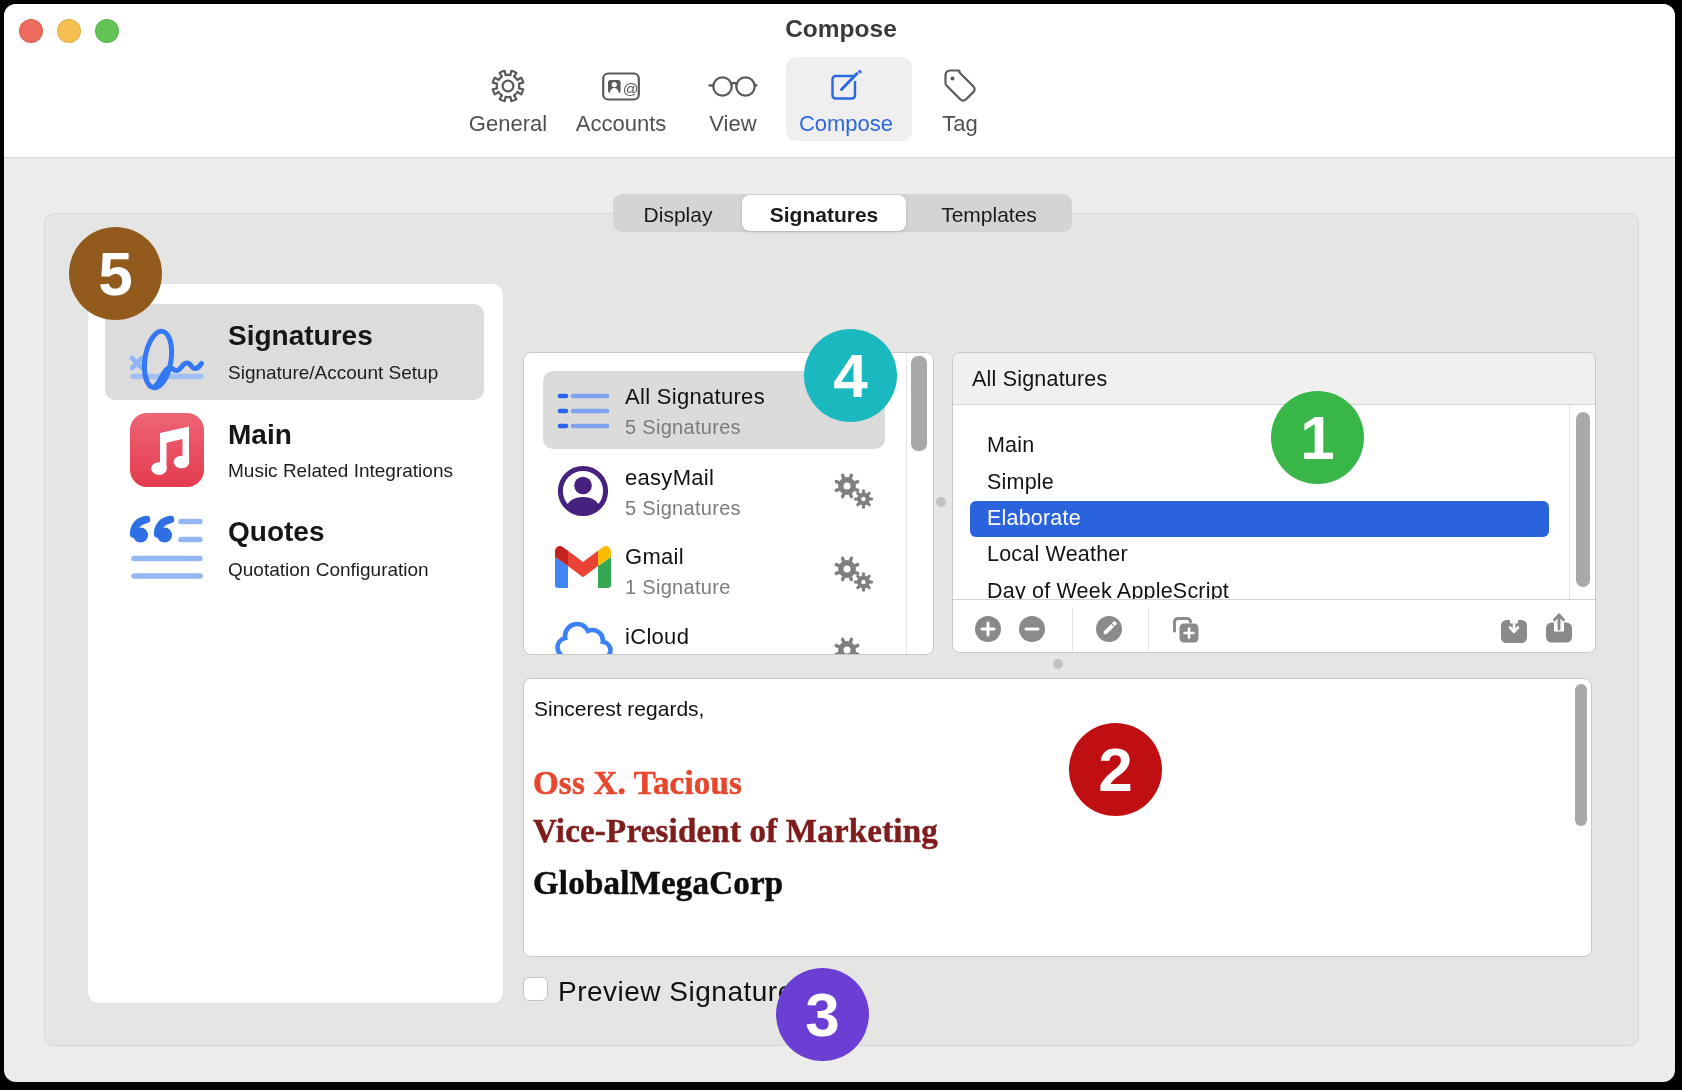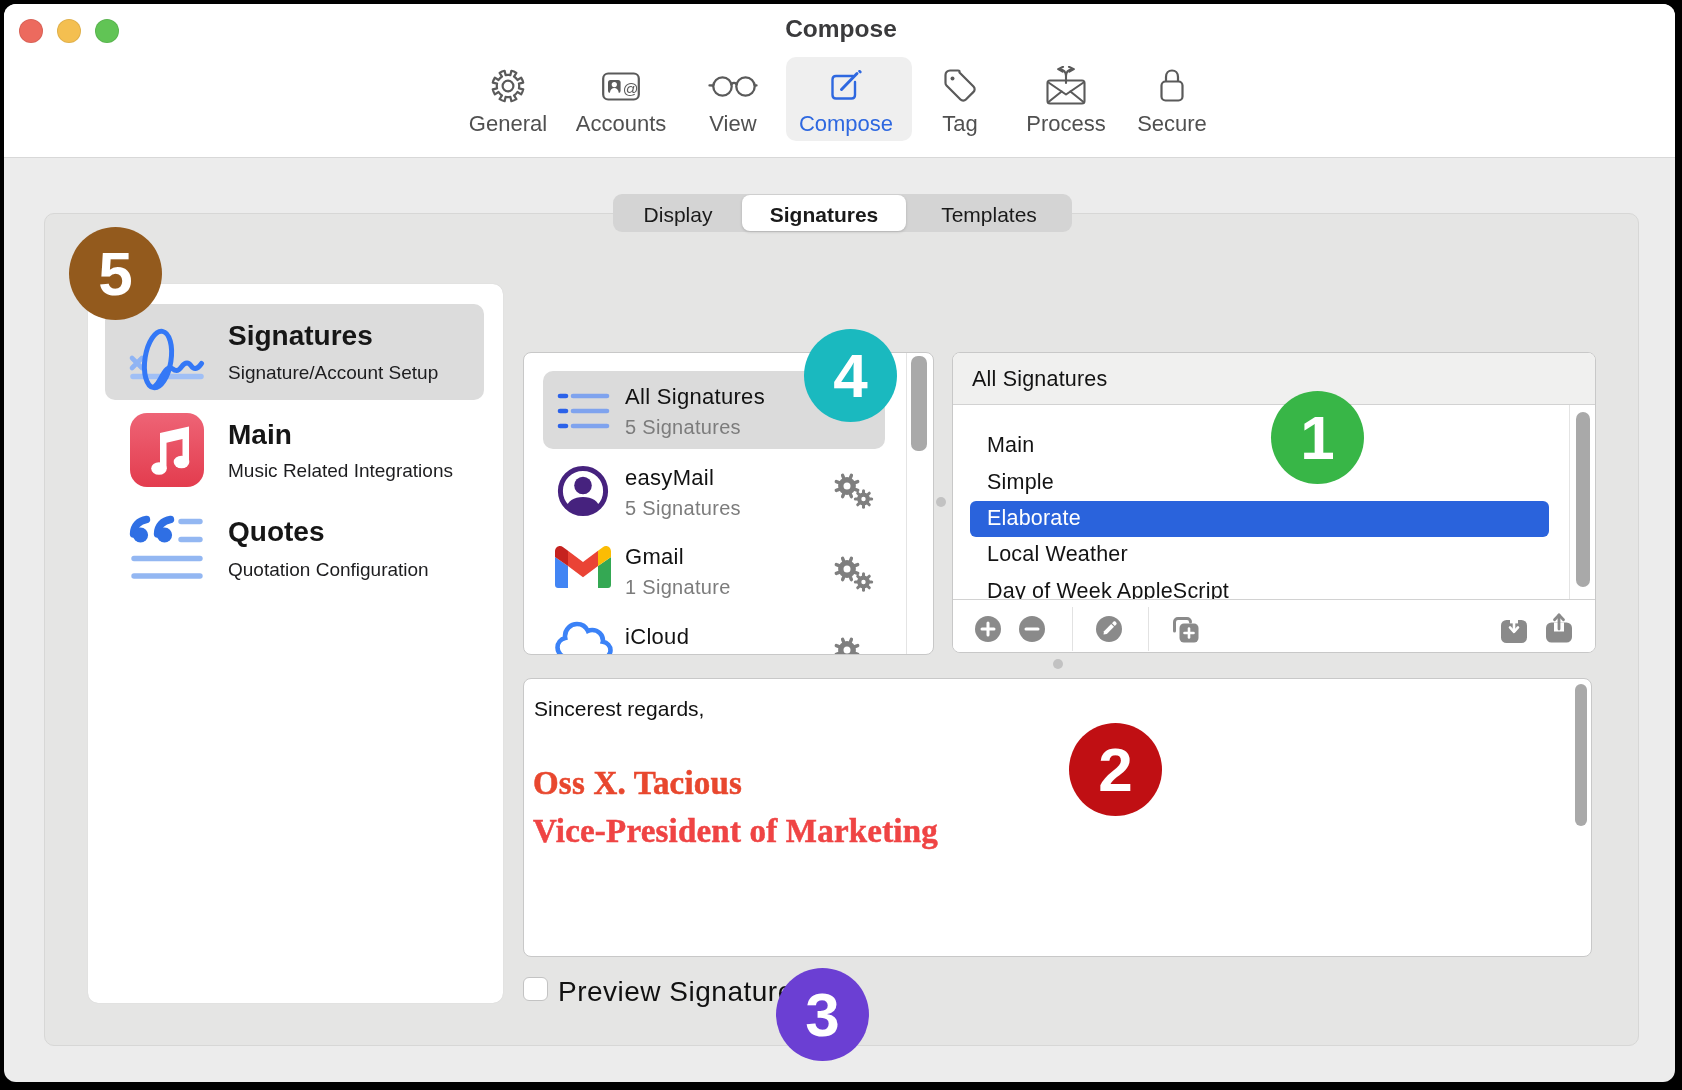--- a/index.html
+++ b/index.html
@@ -114,43 +114,21 @@
   <div class="abs titem" style="left:905px;top:67px;width:110px;">
     <div class="ticon">
         <svg width="38" height="38" viewBox="0 0 38 38" fill="none" stroke="#5a5a5a" stroke-width="2.2">
       <path d="M16.5 4.5 L30.5 18.5 C32 20 32 22.4 30.5 23.9 L22.9 31.5 C21.4 33 19 33 17.5 31.5 L3.5 17.5 C2.8 16.8 2.5 16 2.5 15 V7 C2.5 4.5 4.5 2.5 7 2.5 H15 C16 2.5 16.8 2.8 16.5 4.5 Z" transform="translate(2,1)"></path>
       <circle cx="11.5" cy="11.5" r="2" fill="#5a5a5a" stroke="none"></circle>
     </svg>
       </div>
     <div class="lbl">Tag</div>
   </div>
 
-  <div class="abs titem" style="left:1011px;top:67px;width:110px;">
-    <div class="ticon">
-        <svg width="46" height="40" viewBox="0 0 46 40" fill="none" stroke="#5a5a5a" stroke-width="2.1" stroke-linecap="round" stroke-linejoin="round">
-      <rect x="4.5" y="14.5" width="37" height="23" rx="2.5"></rect>
-      <path d="M5.5 16.5 L23 28.5 L40.5 16.5"></path>
-      <path d="M5.5 36 L18.6 25.5 M40.5 36 L27.4 25.5"></path>
-      <path d="M23 17 V10 C23 5.5 20.5 3.6 16.5 3.2 M23 10 C23 5.5 25.5 3.6 29.5 3.2"></path>
-      <path d="M20 0.8 L15.2 3.2 L19.6 5.7"></path>
-      <path d="M26 0.8 L30.8 3.2 L26.4 5.7"></path>
-    </svg>
-      </div>
-    <div class="lbl">Process</div>
-  </div>
-
-  <div class="abs titem" style="left:1117px;top:67px;width:110px;">
-    <div class="ticon">
-        <svg width="30" height="38" viewBox="0 0 30 38" fill="none" stroke="#5a5a5a" stroke-width="2.2">
-      <rect x="4.5" y="14.5" width="21" height="19" rx="4"></rect>
-      <path d="M9 14.5 V10 C9 6 11.5 3.5 15 3.5 C18.5 3.5 21 6 21 10 V14.5"></path>
-    </svg>
-      </div>
-    <div class="lbl">Secure</div>
-  </div>
+
 
   <div id="innerbox" class="abs"></div>
   <div id="seg" class="abs"></div>
   <div id="segw" class="abs"></div>
   <div class="seglbl abs" style="left:598px;">Display</div>
   <div class="seglbl abs" style="left:744px;font-weight:600;">Signatures</div>
   <div class="seglbl abs" style="left:909px;">Templates</div>
 
   <div id="sidebar" class="abs"></div>
   <div id="siderow1" class="abs"></div>
@@ -350,21 +328,22 @@
       </g>
     </svg></div>
   </div>
 
   <div class="abs dot" style="left:936px;top:497px;"></div>
   <div class="abs dot" style="left:1053px;top:659px;"></div>
 
   <div id="editor" class="abs whitebox">
     <div class="abs" style="left:10px;top:18px;font-size:21px;color:#111;">Sincerest regards,</div>
     <div class="abs sig" style="left:9px;top:86px;color:#e8472e;">Oss X. Tacious</div>
-    <div class="abs sig" style="left:9px;top:134px;color:#ef4444;">Vice-President of Marketing</div>
+    <div class="abs sig" style="left:9px;top:134px;color:#7f1d1d;">Vice-President of Marketing</div>
+    <div class="abs sig" style="left:9px;top:186px;color:#0e0e0e;">GlobalMegaCorp</div>
     <div class="abs thumb" style="left:1051px;top:5px;width:12px;height:142px;"></div>
   </div>
 
   <div class="abs" style="left:523px;top:977px;width:25px;height:24px;background:#fff;border:1px solid #c3c3c3;border-radius:6px;box-sizing:border-box;"></div>
   <div class="abs" style="left:558px;top:976px;font-size:28px;color:#111;letter-spacing:0.5px;">Preview Signature</div>
 </div>
 
 <div class="abs badge" style="left:69px;top:227px;background:#935a1d;">5</div>
 <div class="abs badge" style="left:804px;top:329px;background:#1ab9bf;">4</div>
 <div class="abs badge" style="left:1271px;top:391px;background:#38b647;">1</div>

